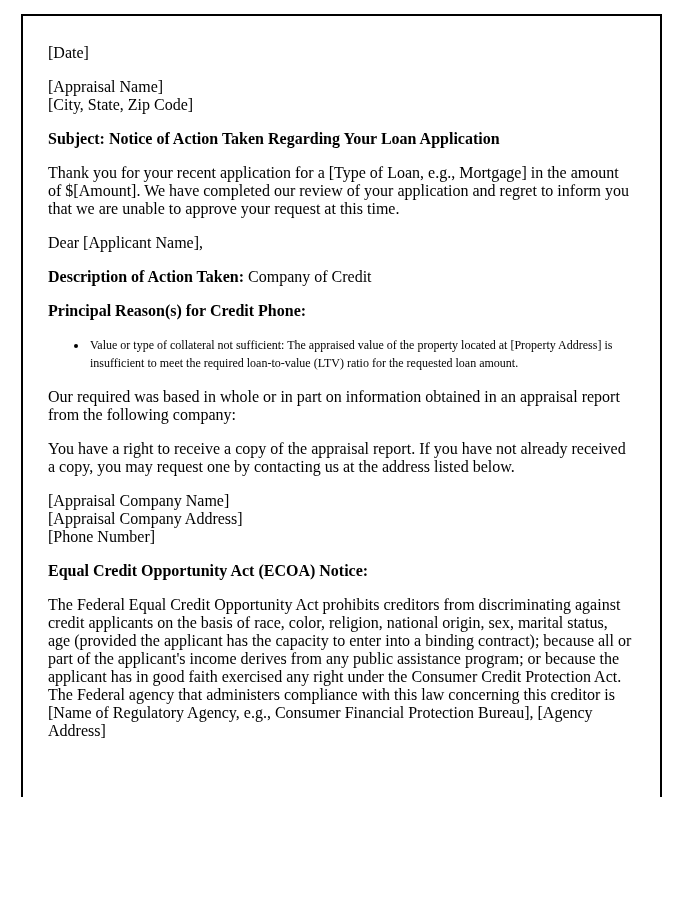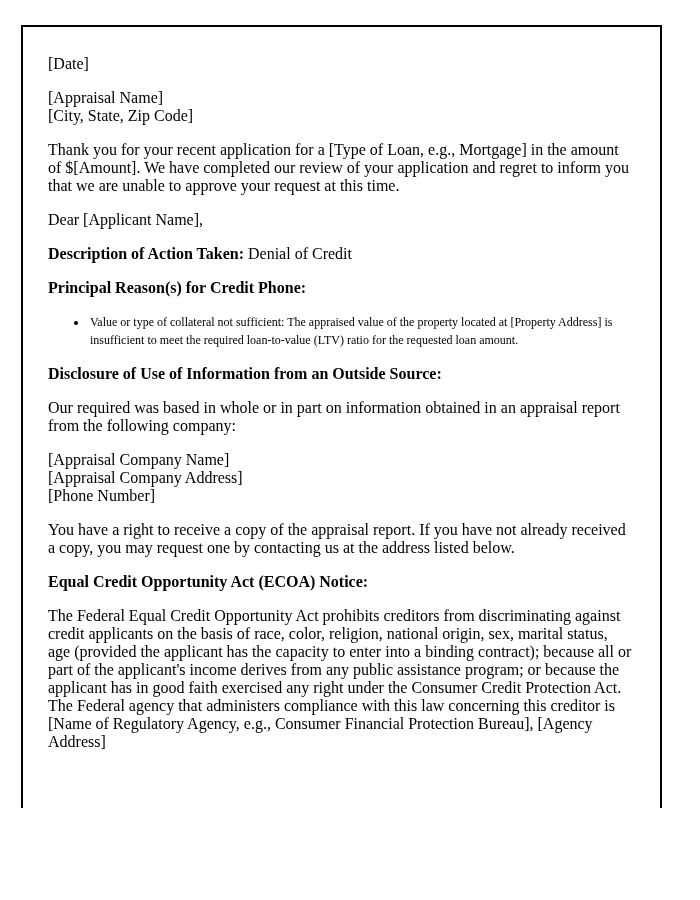--- a/index.html
+++ b/index.html
@@ -7,21 +7,21 @@
     padding: 0;
     width: 700px;
     height: 900px;
     background: #ffffff;
     font-family: "Liberation Serif", "DejaVu Serif", serif;
     color: #000000;
   }
   .letter-page {
     position: absolute;
     left: 21px;
-    top: 25px;
+    top: 14px;
     width: 641px;
     height: 783px;
     box-sizing: border-box;
     border: 2px solid #000000;
     border-bottom: none;
     overflow: hidden;
     padding: 12px 28px 0 25px;
     background: #ffffff;
   }
   .letter-page p,
@@ -51,42 +51,42 @@
 
 <div class="letter-page">
 
   <p>[Date]</p>
 
   <p>
     <span class="line">[Appraisal Name]</span>
     <span class="line">[City, State, Zip Code]</span>
   </p>
 
+  <p class="bold">Subject: Notice of Action Taken Regarding Your Loan Application</p>
 
   <p>Thank you for your recent application for a [Type of Loan, e.g., Mortgage] in the amount of $[Amount]. We have completed our review of your application and regret to inform you that we are unable to approve your request at this time.</p>
 
   <p>Dear [Applicant Name],</p>
 
-  <p><span class="bold">Description of Action Taken:</span> <span>Denial of Credit</span></p>
+  <p><span class="bold">Description of Action Taken:</span> <span>Company of Credit</span></p>
 
   <p class="bold">Principal Reason(s) for Credit Phone:</p>
 
   <ul class="reason-list">
     <li>Value or type of collateral not sufficient: The appraised value of the property located at [Property Address] is insufficient to meet the required loan-to-value (LTV) ratio for the requested loan amount.</li>
   </ul>
 
-  <p class="bold">Disclosure of Use of Information from an Outside Source:</p>
 
   <p>Our required was based in whole or in part on information obtained in an appraisal report from the following company:</p>
+
+  <p>You have a right to receive a copy of the appraisal report. If you have not already received a copy, you may request one by contacting us at the address listed below.</p>
 
   <p>
     <span class="line">[Appraisal Company Name]</span>
     <span class="line">[Appraisal Company Address]</span>
     <span class="line">[Phone Number]</span>
   </p>
-
-  <p>You have a right to receive a copy of the appraisal report. If you have not already received a copy, you may request one by contacting us at the address listed below.</p>
 
   <p class="bold">Equal Credit Opportunity Act (ECOA) Notice:</p>
 
   <p>The Federal Equal Credit Opportunity Act prohibits creditors from discriminating against credit applicants on the basis of race, color, religion, national origin, sex, marital status, age (provided the applicant has the capacity to enter into a binding contract); because all or part of the applicant's income derives from any public assistance program; or because the applicant has in good faith exercised any right under the Consumer Credit Protection Act. The Federal agency that administers compliance with this law concerning this creditor is [Name of Regulatory Agency, e.g., Consumer Financial Protection Bureau], [Agency Address]</p>
 
 </div>
 
 </body></html>

